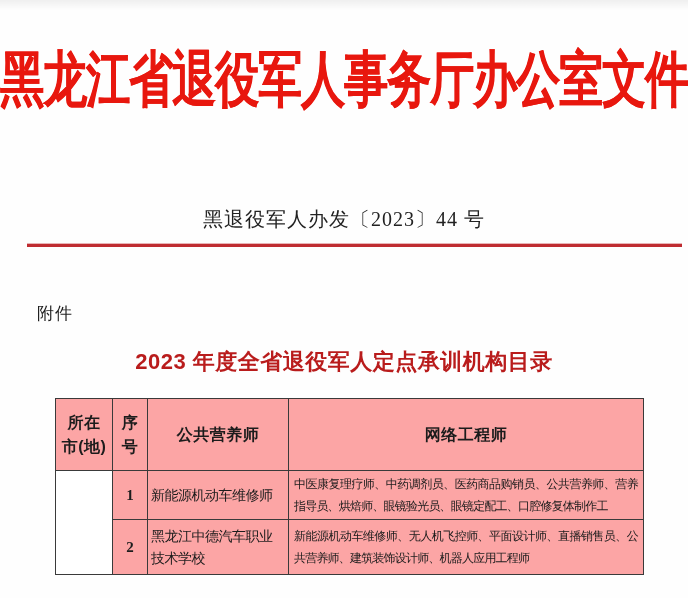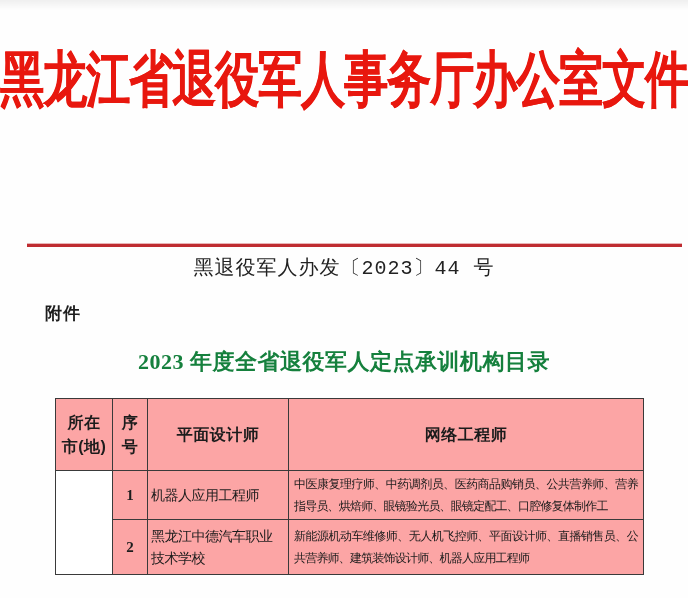--- a/index.html
+++ b/index.html
@@ -36,44 +36,43 @@
     font-weight:bold;
     font-size:44px;
     letter-spacing:-1px;
     color:var(--red-title);
     transform:scaleY(1.38);
     text-shadow:0.5px 0 0 var(--red-title);
   }
   .doc-number{
     position:absolute;top:206px;left:0;width:100%;
     text-align:center;
-    font-family:Liberation Mono, monospace;
+    font-family:Liberation Serif, serif;
     font-size:20px;
     letter-spacing:1px;
     color:#222;
-    margin-top:48px;
   }
   .red-line{
     position:absolute;top:244px;left:27px;width:655px;height:3px;
     background:var(--red-line);
     box-shadow:0 -1px 0 rgba(191,44,49,0.35);
   }
   .attachment{
-    position:absolute;top:302px;left:45px;
-    font-size:17px;font-weight:700;
+    position:absolute;top:302px;left:37px;
+    font-size:17px;font-weight:400;
     letter-spacing:1px;
   }
   .table-title{
     position:absolute;top:347px;left:0;width:100%;
     text-align:center;
-    font-family:Liberation Serif, serif;
+    font-family:Liberation Sans, sans-serif;
     font-weight:bold;
     font-size:22px;
     letter-spacing:0.5px;
-    color:#15803d;
+    color:#b91c1c;
   }
   table.catalog{
     position:absolute;top:398px;left:55px;
     width:588px;
     border-collapse:collapse;
     table-layout:fixed;
     background:#fca5a5;
   }
   table.catalog col.c-city{width:57px;}
   table.catalog col.c-no{width:35px;}
@@ -135,27 +134,27 @@
     <colgroup>
       <col class="c-city">
         <col class="c-no">
         <col class="c-name">
         <col class="c-majors">
     </colgroup>
     <tbody>
       <tr class="head-row">
         <th>所在市(地)</th>
         <th>序号</th>
-        <th>平面设计师</th>
+        <th>公共营养师</th>
         <th>网络工程师</th>
       </tr>
       <tr class="row-1">
         <td class="cell-city" rowspan="2"></td>
         <td class="cell-no">1</td>
-        <td class="cell-name">机器人应用工程师</td>
+        <td class="cell-name">新能源机动车维修师</td>
         <td class="cell-majors">中医康复理疗师、中药调剂员、医药商品购销员、公共营养师、营养指导员、烘焙师、眼镜验光员、眼镜定配工、口腔修复体制作工</td>
       </tr>
       <tr class="row-2">
         <td class="cell-no">2</td>
         <td class="cell-name">黑龙江中德汽车职业技术学校</td>
         <td class="cell-majors">新能源机动车维修师、无人机飞控师、平面设计师、直播销售员、公共营养师、建筑装饰设计师、机器人应用工程师</td>
       </tr>
     </tbody>
   </table>
 

